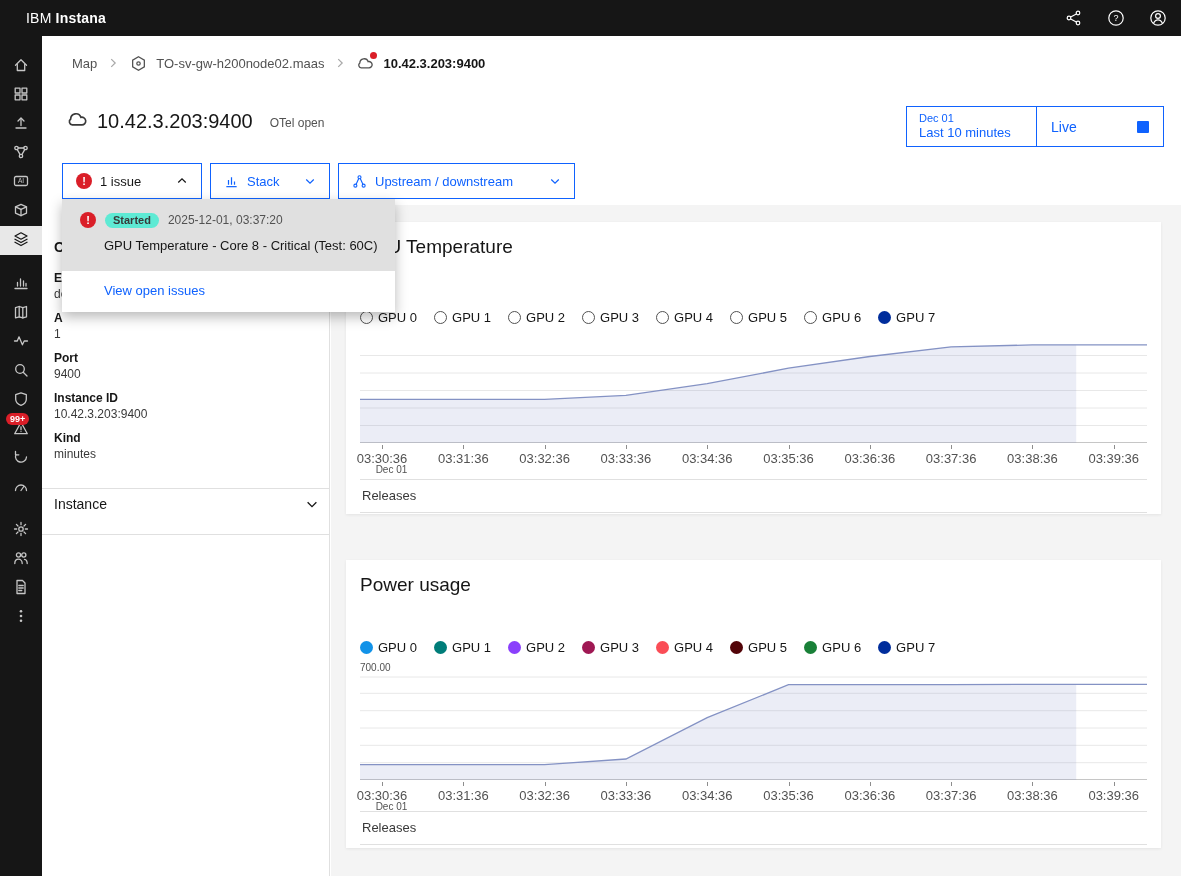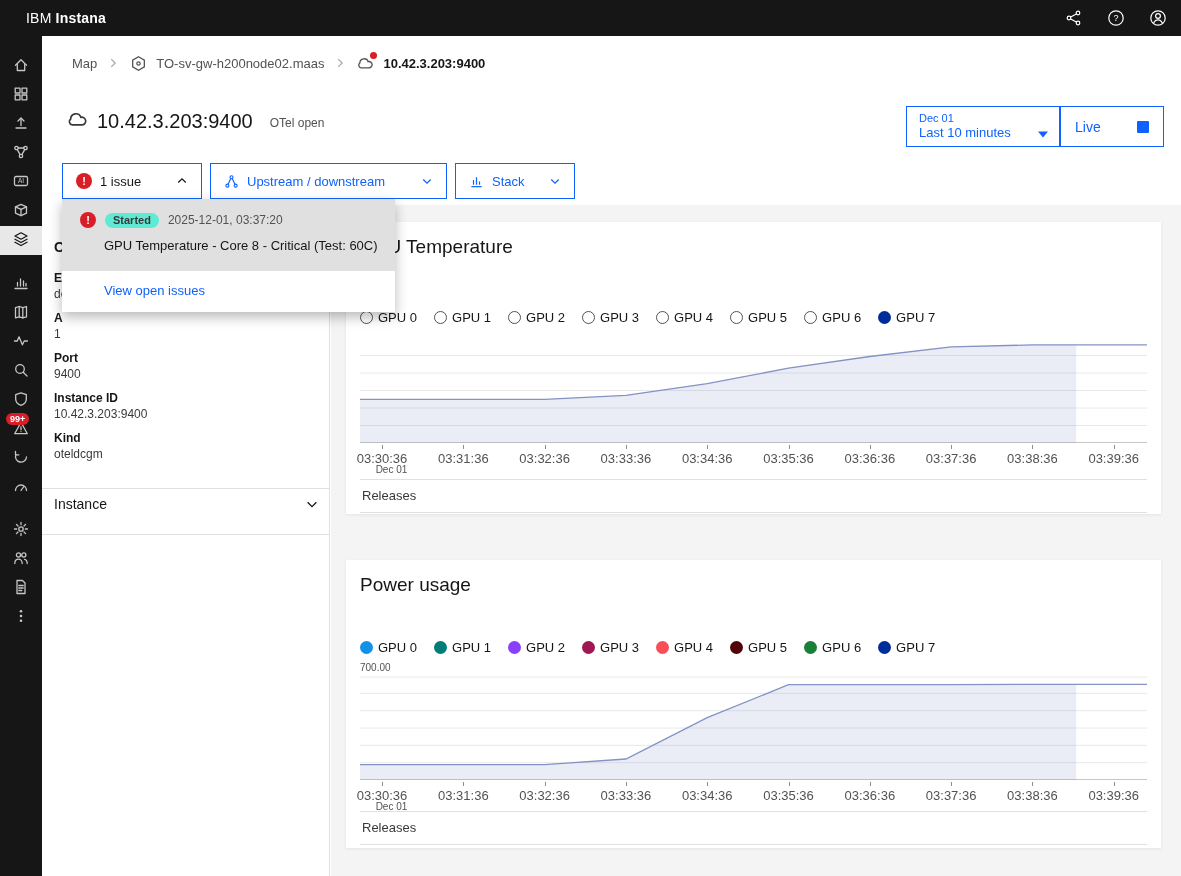--- a/index.html
+++ b/index.html
@@ -32,21 +32,21 @@
   
   .header-area { position:absolute; left:42px; top:90px; right:0; height:115px; background:#fff; z-index:6; }
   .title-row { position:absolute; left:24px; top:18px; display:flex; align-items:center; gap:9px; }
   .page-title { font-size:20px; font-weight:400; color:#161616; }
   .page-subtitle { font-size:12px; color:#525252; margin-left:8px; margin-top:4px; }
 
   .time-picker { position:absolute; right:121px; top:16px; width:154px; height:41px; border:1px solid #0f62fe; background:#fff; padding:5px 12px; cursor:pointer; }
   .tp-date { font-size:11px; color:#0f62fe; }
   .tp-range { font-size:13px; color:#0f62fe; margin-top:1px; }
   .tp-caret { position:absolute; right:11px; top:17px; }
-  .live-btn { position:absolute; right:17px; top:16px; width:104px; height:41px; border:1px solid #0f62fe; background:#fff; display:flex; align-items:center; justify-content:space-between; padding:0 14px; color:#0f62fe; font-size:14px; cursor:pointer; }
+  .live-btn { position:absolute; right:17px; top:16px; width:128px; height:41px; border:1px solid #0f62fe; background:#fff; display:flex; align-items:center; justify-content:space-between; padding:0 14px; color:#0f62fe; font-size:14px; cursor:pointer; }
   .stop-square { width:12px; height:12px; background:#0f62fe; border-radius:1px; }
 
   .toolbar { position:absolute; left:20px; top:73px; display:flex; gap:8px; }
   .tb-btn { height:36px; border:1px solid #0f62fe; background:#fff; display:flex; align-items:center; gap:8px; padding:0 13px; font-size:13px; color:#0f62fe; cursor:pointer; }
   .tb-btn.issues { color:#161616; width:140px; justify-content:space-between; }
   .tb-btn.stack { width:120px; justify-content:space-between; }
   .tb-btn.updown { width:237px; justify-content:space-between; }
   .tb-left { display:flex; align-items:center; gap:8px; }
   .error-dot { width:16px; height:16px; border-radius:50%; background:#da1e28; color:#fff; font-size:11px; font-weight:700; display:flex; align-items:center; justify-content:center; line-height:1; flex:none; }
 
@@ -307,46 +307,46 @@
   <div class="toolbar">
     <div class="tb-btn issues">
       <span class="tb-left">
         <span class="error-dot">!</span>
         <span>1 issue</span>
       </span>
       <svg width="12" height="12" viewBox="0 0 16 16" fill="none" stroke="#161616" stroke-width="1.6">
           <path d="M3 10l5-5 5 5"></path>
         </svg>
     </div>
+    <div class="tb-btn stack">
+      <span class="tb-left">
+        <svg width="15" height="15" viewBox="0 0 16 16" fill="none" stroke="#0f62fe" stroke-width="1.3">
+            <path d="M2.5 13.5h11"></path>
+            <path d="M4.8 11.5V6.5M8 11.5v-8M11.2 11.5V8"></path>
+          </svg>
+        <span>Stack</span>
+      </span>
+      <svg width="12" height="12" viewBox="0 0 16 16" fill="none" stroke="#0f62fe" stroke-width="1.6">
+          <path d="M3 6l5 5 5-5"></path>
+        </svg>
+    </div>
     <div class="tb-btn updown">
       <span class="tb-left">
         <svg width="15" height="15" viewBox="0 0 16 16" fill="none" stroke="#0f62fe" stroke-width="1.2">
             <circle cx="8" cy="3.4" r="1.6"></circle>
             <circle cx="3.6" cy="12.4" r="1.6"></circle>
             <circle cx="12.4" cy="12.4" r="1.6"></circle>
             <path d="M7.2 4.8 4.4 11M8.8 4.8l2.8 6.2"></path>
           </svg>
         <span>Upstream / downstream</span>
       </span>
       <svg width="12" height="12" viewBox="0 0 16 16" fill="none" stroke="#0f62fe" stroke-width="1.6">
           <path d="M3 6l5 5 5-5"></path>
         </svg>
     </div>
-    <div class="tb-btn stack">
-      <span class="tb-left">
-        <svg width="15" height="15" viewBox="0 0 16 16" fill="none" stroke="#0f62fe" stroke-width="1.3">
-            <path d="M2.5 13.5h11"></path>
-            <path d="M4.8 11.5V6.5M8 11.5v-8M11.2 11.5V8"></path>
-          </svg>
-        <span>Stack</span>
-      </span>
-      <svg width="12" height="12" viewBox="0 0 16 16" fill="none" stroke="#0f62fe" stroke-width="1.6">
-          <path d="M3 6l5 5 5-5"></path>
-        </svg>
-    </div>
   </div>
 </div>
 
 <div class="content-bg"></div>
 
 <div class="side-panel">
   <div class="sp-heading">O</div>
   <div class="sp-row" style="top:66px">
     <div class="sp-label">E</div>
     <div class="sp-value">de</div>
@@ -358,21 +358,21 @@
   <div class="sp-row" style="top:146px">
     <div class="sp-label">Port</div>
     <div class="sp-value">9400</div>
   </div>
   <div class="sp-row" style="top:186px">
     <div class="sp-label">Instance ID</div>
     <div class="sp-value">10.42.3.203:9400</div>
   </div>
   <div class="sp-row" style="top:226px">
     <div class="sp-label">Kind</div>
-    <div class="sp-value">oteldcgm</div>
+    <div class="sp-value">minutes</div>
   </div>
   <div class="sp-divider" style="top:283px"></div>
   <div class="sp-services">
     <span>Instance</span>
     <svg width="14" height="14" viewBox="0 0 16 16" fill="none" stroke="#161616" stroke-width="1.5">
         <path d="M3 6l5 5 5-5"></path>
       </svg>
   </div>
   <div class="sp-divider" style="top:329px"></div>
 </div>

